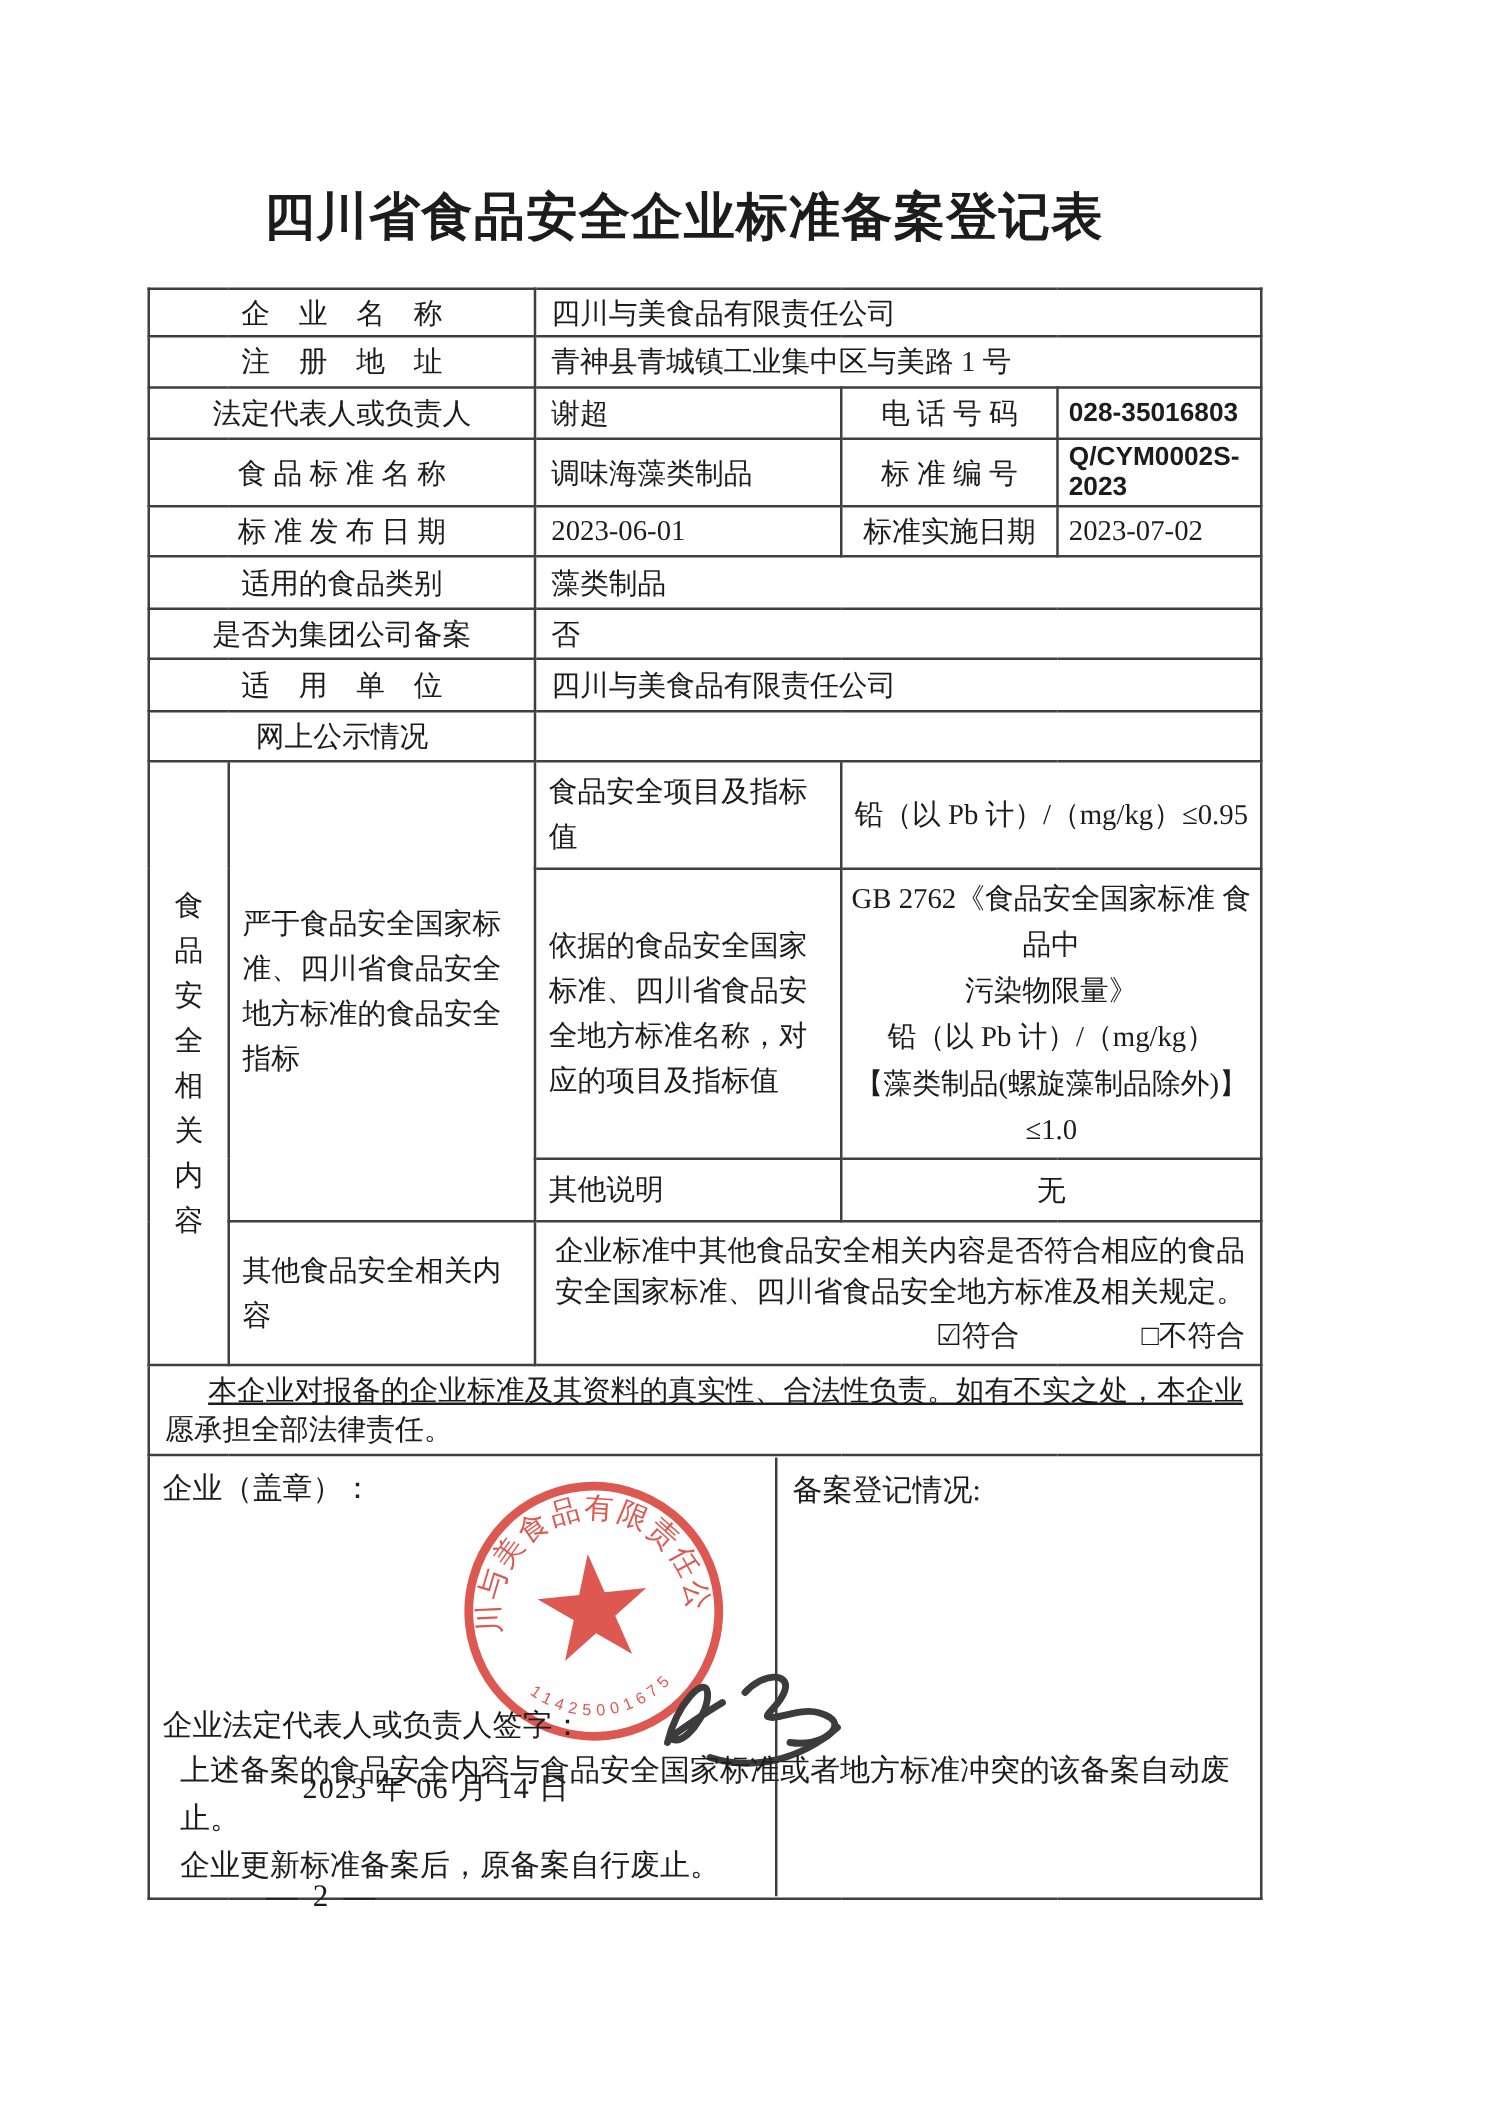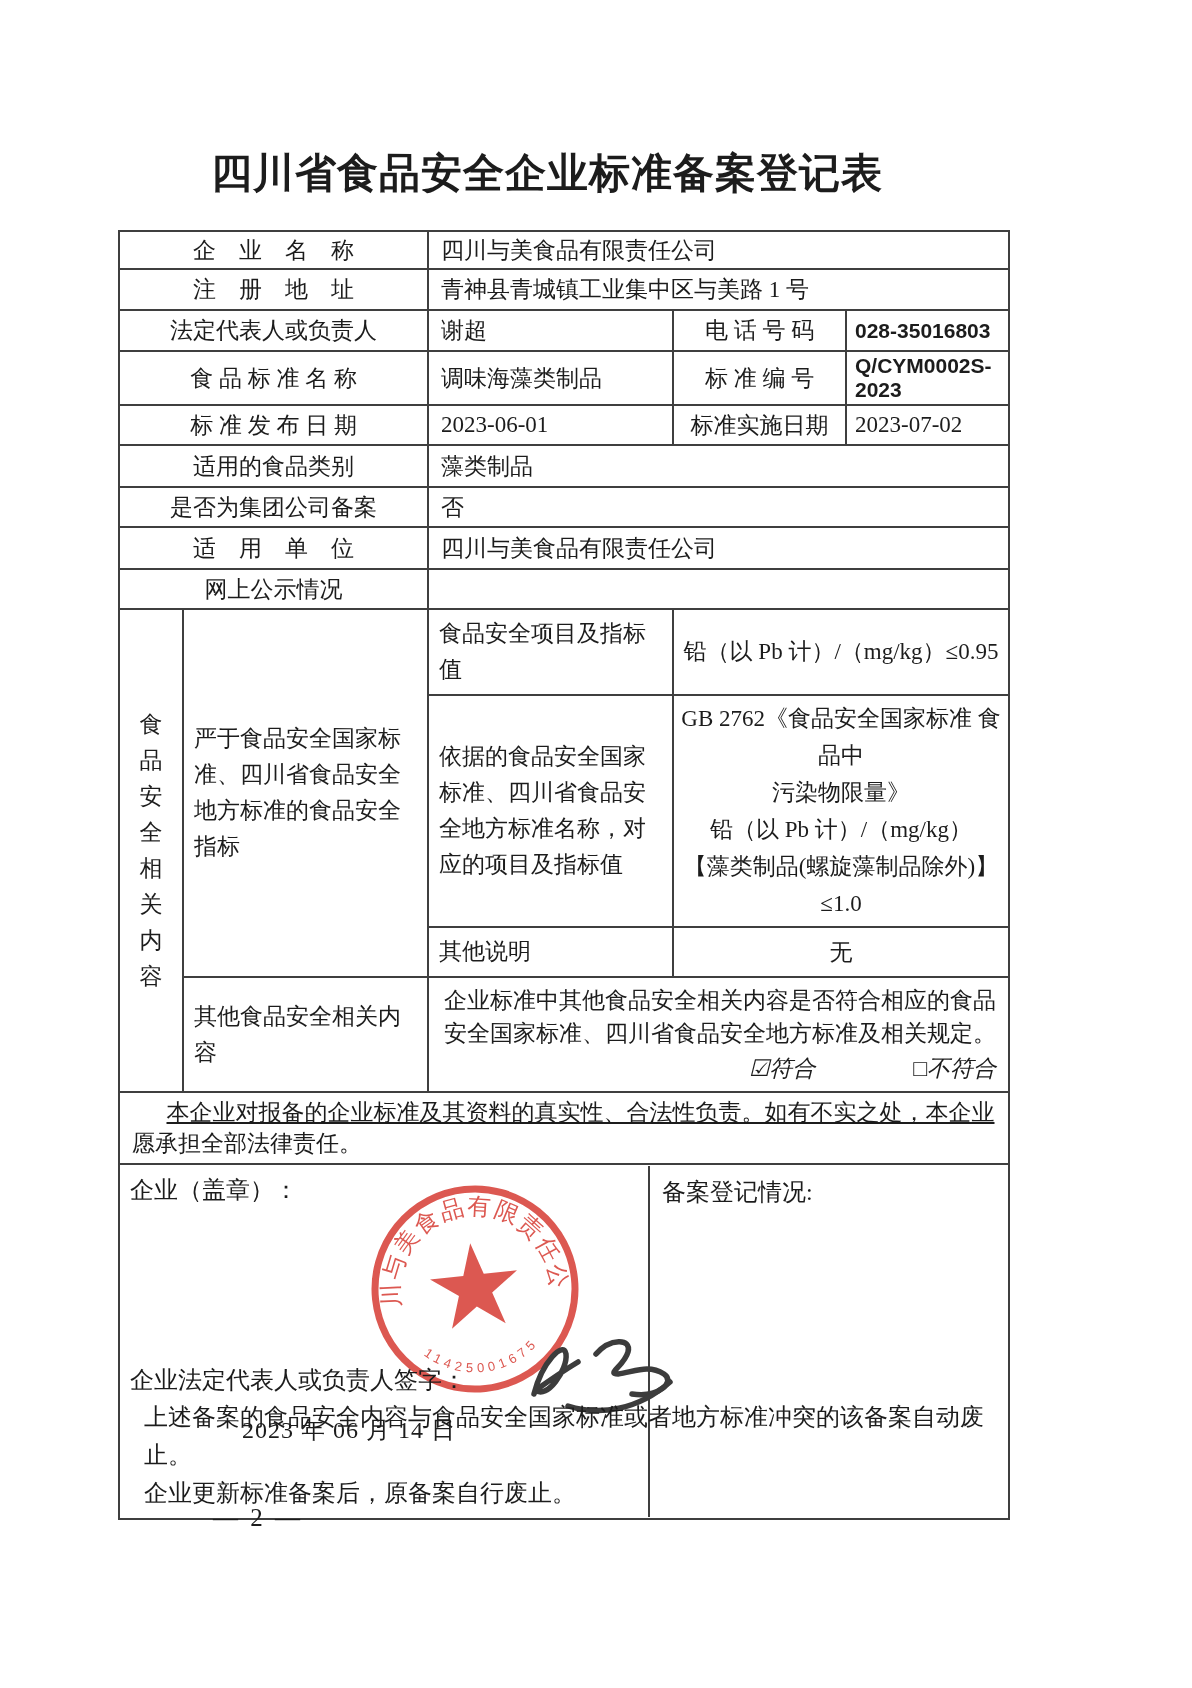--- a/index.html
+++ b/index.html
@@ -25,26 +25,26 @@
   .sans { font-family:"Liberation Sans","DejaVu Sans",sans-serif; font-size:21px; font-weight:600; letter-spacing:0; }
   td.top { vertical-align:top; padding-top:8px; }
   td.vhead { vertical-align:middle; }
   .vchars { display:flex; flex-direction:column; align-items:center; justify-content:center; gap:13px; font-size:23px; line-height:1; }
   td.groupLbl { text-align:left; padding:18px 10px; line-height:36px; }
   td.keyCell { text-align:left; padding:6px 10px; line-height:36px; }
   td.indCell { text-align:center; padding:4px 6px; line-height:36px; }
   .indLines div { line-height:37px; text-align:center; }
   td.otherVal { text-align:center; }
   td.checkCell { vertical-align:top; text-align:right; padding:6px 12px; line-height:33px; }
-  .checkRow { margin-top:2px;font-style:italic; }
+  .checkRow { margin-top:2px; }
   .checkRow .cb2 { margin-left:92px; }
   td.statement { text-align:left; padding:4px 12px; line-height:31px; }
   .statement .indented { text-indent:1.5em;text-decoration:underline; }
   td.bottomTd { padding:0; vertical-align:top; }
-  .bottomWrap { display:flex; height:351px;gap:28px; }
+  .bottomWrap { display:flex; height:351px; }
   .bLeft { width:500px; position:relative; }
   .bRight { flex:1; border-left:2px solid #3f3f3f; padding:10px 12px; }
   .sealTitle { position:absolute; left:10px; top:8px; font-size:24px; }
   .regTitle { font-size:24px; }
   .signLabel { position:absolute; left:10px; top:198px; font-size:24px; }
   .signDate { position:absolute; left:122px; top:248px; font-size:24px; letter-spacing:1px; }
   .stamp { position:absolute; left:242px; top:10px; opacity:0.9; transform:rotate(-6deg); }
   .signature { position:absolute; left:392px; top:158px; }
   .footer-note { position:absolute; left:118px; top:1398px; width:906px; font-size:24px; line-height:38px; }
   .footer-note .fl { padding-left:26px; }

